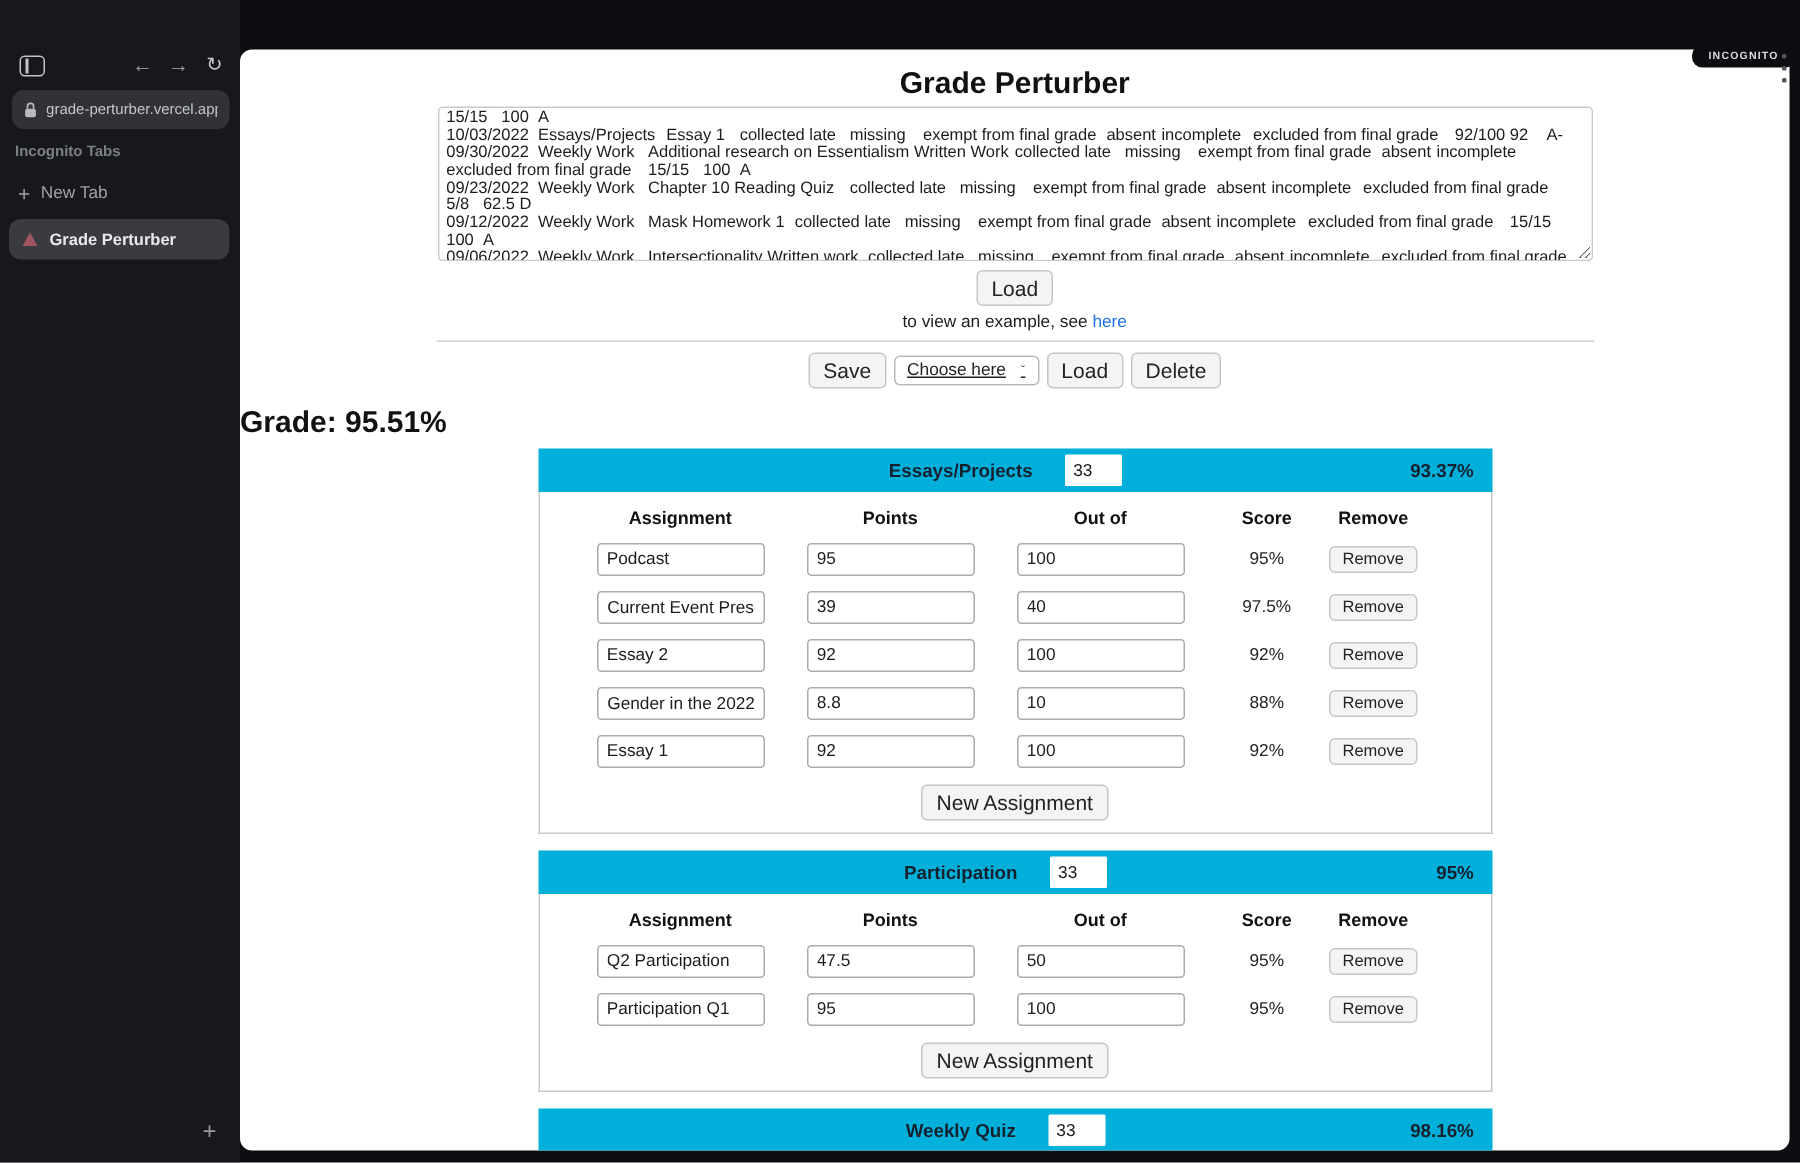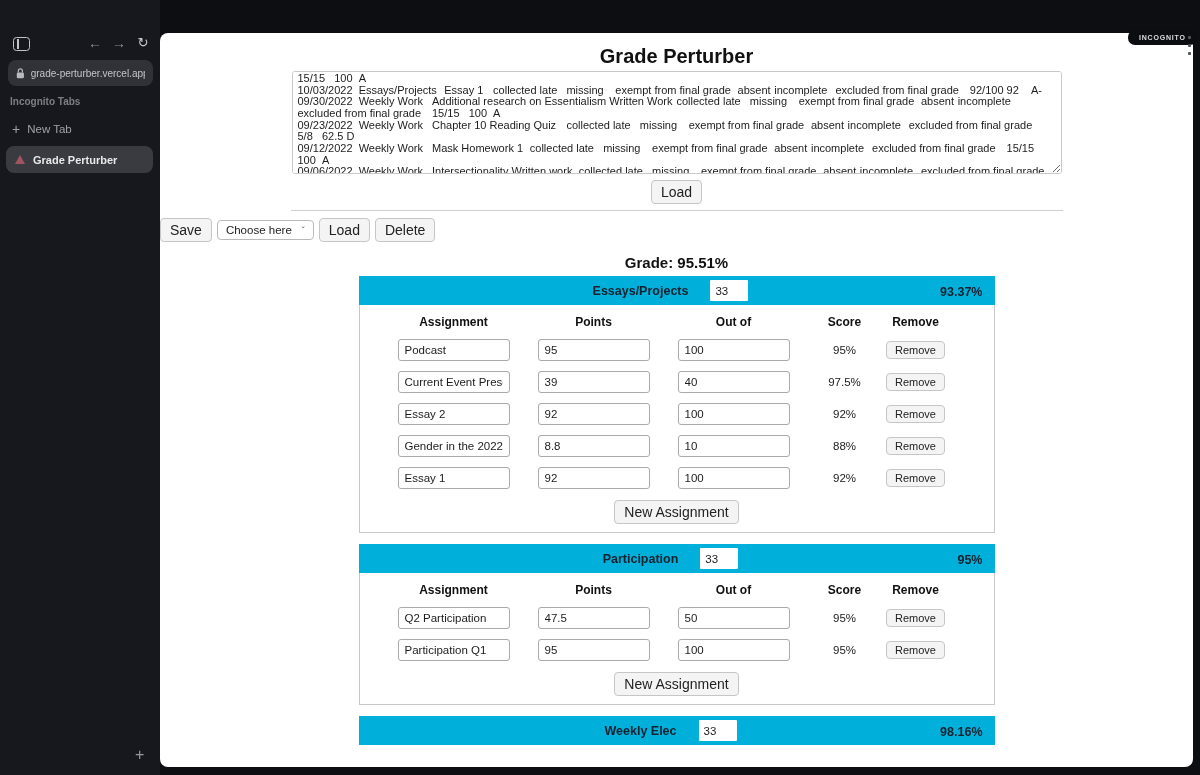--- a/index.html
+++ b/index.html
@@ -33,24 +33,24 @@
   
   .content { width:1033px; height:734px; color:#1c1c1e; }
   .page-title { text-align:center; font-size:20px; font-weight:bold; margin-top:12px; color:#111; }
   .grades-textarea { display:block; margin:3px auto 0; width:770px; height:103px; border:1px solid #c9c9c9; border-radius:3px; font-family:"Liberation Sans","DejaVu Sans",sans-serif; font-size:11px; line-height:1.06; padding:1px 5px; tab-size:4; resize:both; color:#1c1c1e; }
   .center-row { text-align:center; }
   .btn { display:inline-block; background:#f4f4f4; border:1px solid #c6c6c6; border-radius:4px; font-size:14px; color:#222; padding:3px 9px; font-family:inherit; cursor:pointer; }
   .load-main { margin-top:6px; }
   .example-line { margin-top:5px; font-size:11.5px; color:#1c1c1e; }
   .example-line a { color:#1f6feb; text-decoration:none; }
   .divider { border:none; border-top:1px solid #cfcfcf; width:772px; margin:6px auto 0; }
-  .save-row { margin-top:7px; display:flex; justify-content:flex-start; gap:5px; align-items:center; }
-  .select-box { display:inline-flex; align-items:center; gap:10px; background:#fff; border:1px solid #b9b9b9; border-radius:4px; font-size:11.5px; color:#222; padding:3px 8px; cursor:pointer; }
+  .save-row { margin-top:7px; display:flex; justify-content:center; gap:5px; align-items:center; }
+  .select-box { display:inline-flex; align-items:center; gap:10px; background:#fff; border:1px solid #b9b9b9; border-radius:4px; font-size:11.5px; color:#222; padding:3px 8px; cursor:pointer;text-decoration:underline; }
   .select-box .chev { font-size:9px; color:#555; }
-  .grade-line { text-align:center; font-size:15px; font-weight:bold; margin-top:12px; color:#111; }
+  .grade-line { text-align:left; font-size:20px; font-weight:bold; margin-top:12px; color:#111; }
   .add-category { margin:8px 0 0 234px; font-size:11.5px; font-weight:bold; color:#1c1c1e; cursor:pointer; }
 
   .categories { width:636px; margin:5px auto 0; }
   .category { margin-bottom:11px; }
   .cat-header { height:29px; background:#00b0da; display:flex; align-items:center; }
   .cat-header .sp { flex:1; }
   .cat-header .sp.r { text-align:right; padding-right:12px; }
   .cat-name { font-weight:bold; font-size:12.5px; color:#14212e; }
   .cat-weight { width:38px; height:21px; border:none; border-radius:1px; margin-left:22px; font-size:11.5px; padding:0 5px; font-family:inherit; color:#1c1c1e; background:#fff; }
   .cat-pct { font-weight:bold; font-size:12.5px; color:#14212e; }
@@ -108,20 +108,21 @@
 10/03/2022	Essays/Projects	Essay 1	collected late	missing	exempt from final grade	absent	incomplete	excluded from final grade	92/100	92	A-
 09/30/2022	Weekly Work	Additional research on Essentialism Written Work	collected late	missing	exempt from final grade	absent	incomplete	excluded from final grade	15/15	100	A
 09/23/2022	Weekly Work	Chapter 10 Reading Quiz	collected late	missing	exempt from final grade	absent	incomplete	excluded from final grade	5/8	62.5	D
 09/12/2022	Weekly Work	Mask Homework 1	collected late	missing	exempt from final grade	absent	incomplete	excluded from final grade	15/15	100	A
 09/06/2022	Weekly Work	Intersectionality Written work	collected late	missing	exempt from final grade	absent	incomplete	excluded from final grade	15/15	100	A</textarea>
 
     <div class="center-row load-main">
       <button class="btn">Load</button>
     </div>
 
+    <div class="center-row example-line"><span>to view an example, see </span><a href="#">here</a></div>
 
     <hr class="divider">
 
     <div class="save-row">
       <button class="btn">Save</button>
       <span class="select-box">
         <span>Choose here</span>
         <span class="chev">ˇ</span>
       </span>
       <button class="btn">Load</button>
@@ -284,21 +285,21 @@
 </div>
       <div class="new-assign-row">
         <button class="btn">New Assignment</button>
       </div>
     </div>
   </section>
 
   <section class="category">
     <div class="cat-header">
       <span class="sp"></span>
-      <span class="cat-name">Weekly Elec</span>
+      <span class="cat-name">Weekly Quiz</span>
       <input class="cat-weight" value="33" style="">
       <span class="sp r"><span class="cat-pct">98.16%</span></span>
     </div>
 
   </section>
 </div>
   </div>
 </div>
 
 </body></html>

